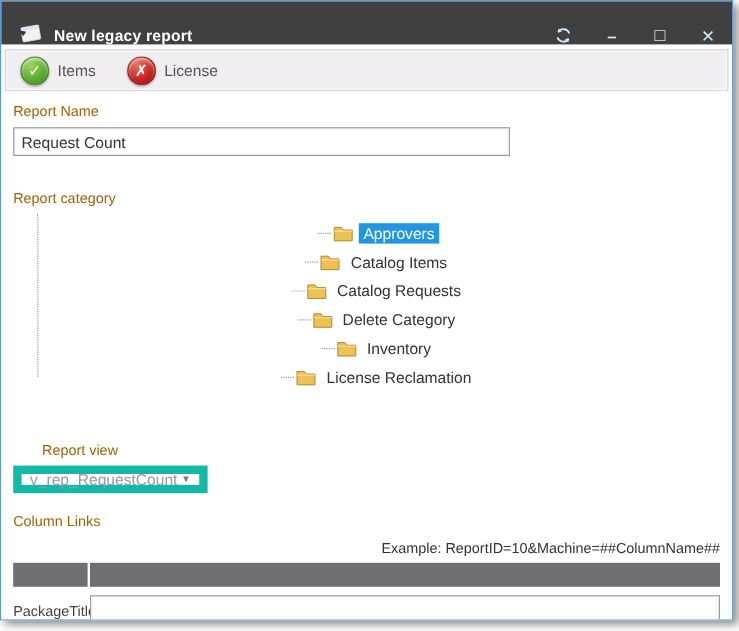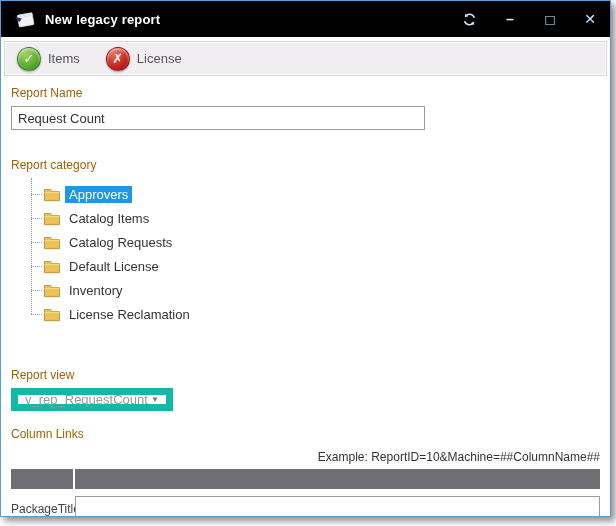--- a/index.html
+++ b/index.html
@@ -5,21 +5,21 @@
   * { margin:0; padding:0; box-sizing:border-box; }
   html,body { width:616px; height:526px; background:#ffffff; font-family:"Liberation Sans","DejaVu Sans",sans-serif; }
   .window {
     position:absolute; left:0; top:0; width:611px; height:517px;
     background:#ffffff; border:1px solid #5a9bd4;
     box-shadow:4px 4px 7px rgba(0,0,0,0.45);
     overflow:hidden;
   }
   
   .titlebar {
-    height:36px; background:#000000; display:flex; align-items:center;
+    height:36px; background:#404040; display:flex; align-items:flex-end;
     padding:0 12px; color:#fff;
   }
   .titlebar .app-icon { width:24px; height:20px; margin-right:8px; flex:0 0 auto; }
   .titlebar .title { font-size:13px; font-weight:bold; letter-spacing:0.2px; }
   .win-controls { margin-left:auto; display:flex; align-items:center; gap:24px; }
   .win-controls .ctrl {
     color:#cfe9fa; font-size:14px; line-height:1; cursor:default;
     min-width:16px; text-align:center; font-weight:bold;
   }
   .win-controls .ctrl.max { font-size:15px; }
@@ -50,27 +50,27 @@
     font-size:13px; color:#333; padding:0 6px; margin-top:6px;
     font-family:"Liberation Sans","DejaVu Sans",sans-serif; outline:none; background:#fff;
   }
   .cat-label { margin-top:28px; }
   
   .tree { margin:10px 0 0 20px; position:relative; }
   .tree::before {
     content:''; position:absolute; left:0; top:-4px; bottom:12px;
     border-left:1px dotted #999;
   }
-  .tree-row { display:flex; align-items:center; height:24px; position:relative; }
+  .tree-row { display:flex; align-items:center; height:24px; position:relative;justify-content:center; }
   .tree-row .stub { width:11px; border-top:1px dotted #999; flex:0 0 auto; }
   .tree-row .folder { width:18px; height:15px; margin:0 4px 0 1px; flex:0 0 auto; }
   .tree-row .node-label { font-size:13px; color:#333; padding:1px 4px; white-space:nowrap; }
   .tree-row.selected .node-label { background:#2196e3; color:#fff; }
   
-  .view-label { margin-top:42px; }
+  .view-label { margin-top:42px;margin-left:24px; }
   .select-box {
     margin-top:6px; width:162px; height:23px; border:7px solid #14b8a6; background:#fff;
     display:flex; align-items:center; padding:0 7px; cursor:default;
   }
   .select-box .sel-text { font-size:13px; color:#999; flex:1; white-space:nowrap; overflow:hidden; }
   .select-box .arrow { font-size:8px; color:#777; flex:0 0 auto; }
   .links-label { margin-top:16px; }
   .example { margin-top:9px; font-size:12px; color:#333;text-align:right; }
   
   .cl-header { margin-top:5px; display:flex; gap:2px; height:20px; }
@@ -156,21 +156,21 @@
           <path d="M1.5 5.6 h15" stroke="#f7dd8f" stroke-width="1"></path>
         </svg>
         <span class="node-label">Catalog Requests</span>
       </div>
       <div class="tree-row">
         <span class="stub"></span>
         <svg class="folder" viewBox="0 0 18 15">
           <path d="M1.5 2.5 h6 l1.6 2.2 h7.4 v9 h-15 z" fill="#edc252" stroke="#a8862e" stroke-width="0.8"></path>
           <path d="M1.5 5.6 h15" stroke="#f7dd8f" stroke-width="1"></path>
         </svg>
-        <span class="node-label">Default License</span>
+        <span class="node-label">Delete Category</span>
       </div>
       <div class="tree-row">
         <span class="stub"></span>
         <svg class="folder" viewBox="0 0 18 15">
           <path d="M1.5 2.5 h6 l1.6 2.2 h7.4 v9 h-15 z" fill="#edc252" stroke="#a8862e" stroke-width="0.8"></path>
           <path d="M1.5 5.6 h15" stroke="#f7dd8f" stroke-width="1"></path>
         </svg>
         <span class="node-label">Inventory</span>
       </div>
       <div class="tree-row">

